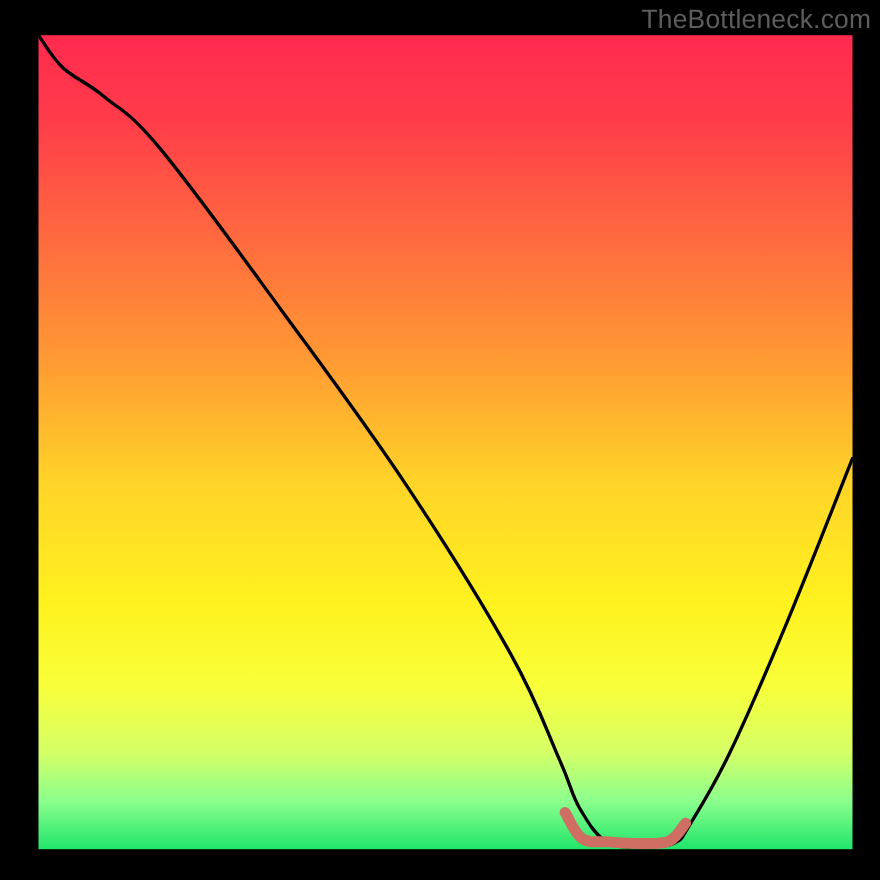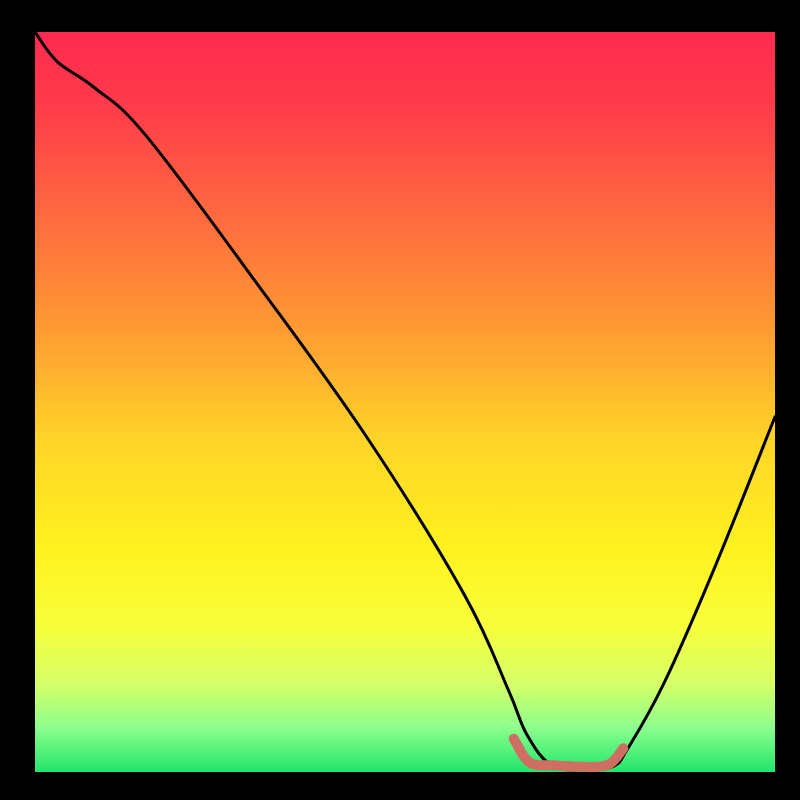--- a/index.html
+++ b/index.html
@@ -32,20 +32,21 @@
     top: 0;
     left: 0;
     width: 800px;
     height: 800px;
   }
 </style>
 </head>
 <body>
 
 <div class="container">
+  <div class="watermark">TheBottleneck.com</div>
   <svg class="plot-svg" viewBox="0 0 800 800">
     <defs>
       <linearGradient id="bg-grad" x1="0" y1="0" x2="0" y2="1">
           <stop offset="0%" stop-color="#ff2a4f"></stop>
           <stop offset="10%" stop-color="#ff3b4a"></stop>
           <stop offset="25%" stop-color="#ff6a3f"></stop>
           <stop offset="40%" stop-color="#ff9a33"></stop>
           <stop offset="55.00000000000001%" stop-color="#ffd428"></stop>
           <stop offset="70%" stop-color="#fff21f"></stop>
           <stop offset="80%" stop-color="#f8ff3a"></stop>

